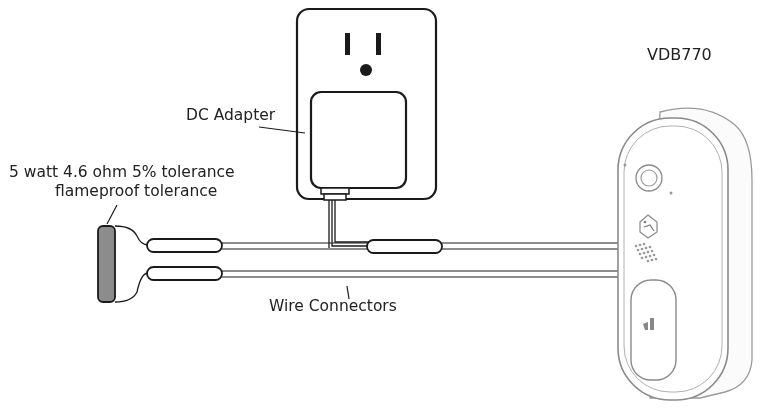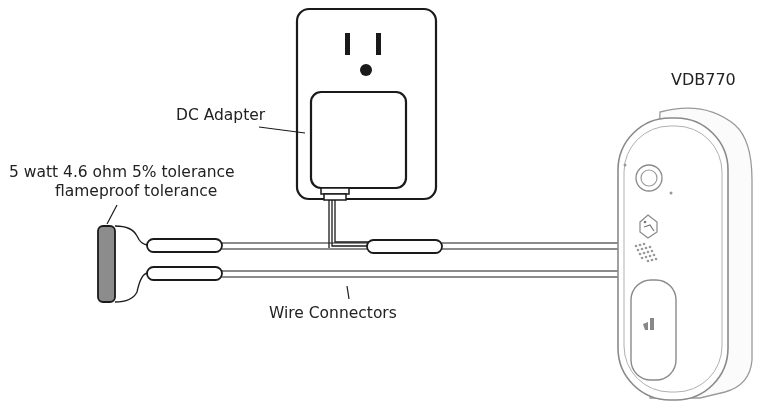--- a/index.html
+++ b/index.html
@@ -77,17 +77,17 @@
         <circle cx="656" cy="259" r="1.3"></circle>
     </g>
     <rect x="631" y="280" width="45" height="100" rx="20" fill="#fff" stroke="#8a8a8a" stroke-width="1.4"></rect>
     <g fill="#888">
       <rect x="650" y="318" width="4" height="12"></rect>
       <path d="M643 324 L648 322 L648 330 L645 330 Z"></path>
     </g>
   </g>
 </svg>
 
-<div class="lbl" style="left:647px; top:70px; font-size:16px;margin-left:24px;">VDB770</div>
-<div class="lbl" style="left:176px; top:106px;">DC Adapter</div>
+<div class="lbl" style="left:647px; top:45px; font-size:16px;">VDB770</div>
+<div class="lbl" style="left:186px; top:106px;">DC Adapter</div>
 <div class="lbl" style="left:9px; top:163px;">5 watt 4.6 ohm 5% tolerance</div>
 <div class="lbl" style="left:55px; top:182px;">flameproof tolerance</div>
-<div class="lbl" style="left:269px; top:304px;">Wire Connectors</div>
+<div class="lbl" style="left:269px; top:297px;">Wire Connectors</div>
 
 </body></html>

